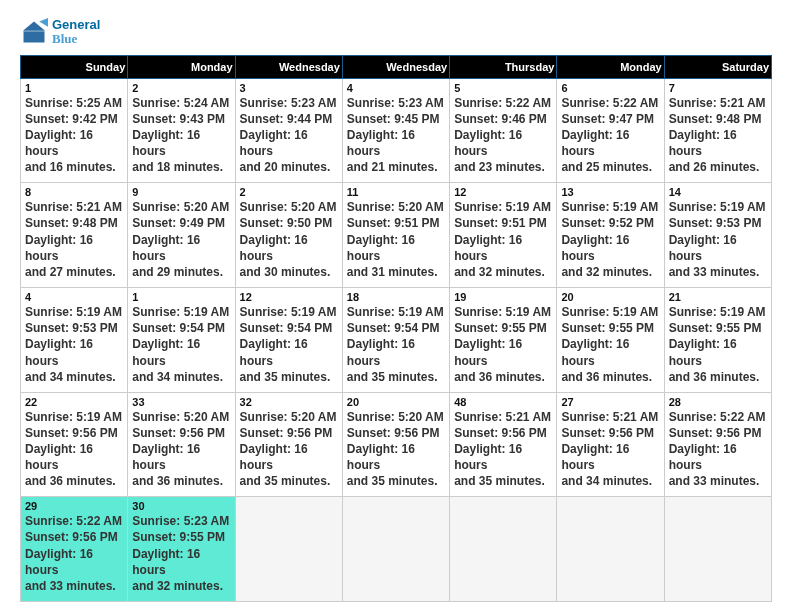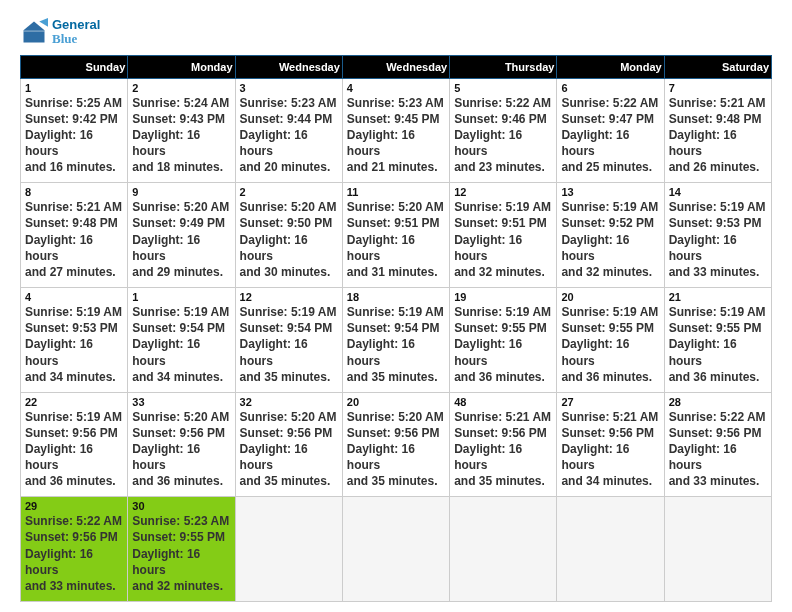--- a/index.html
+++ b/index.html
@@ -74,21 +74,21 @@
       color: #333;
       background: #fff;
     }
     .calendar td.empty {
       background: #f5f5f5;
     }
     .calendar tr:last-child td {
       background: #f5f5f5;
     }
     .calendar tr:last-child td.has-data {
-      background: #84cc16;
+      background: #5eead4;
     }
     .day-num {
       font-size: 11px;
       font-weight: bold;
       color: #111;
       display: block;
       margin-bottom: 1px;
     }
     .day-info {
       font-size: 12px;

